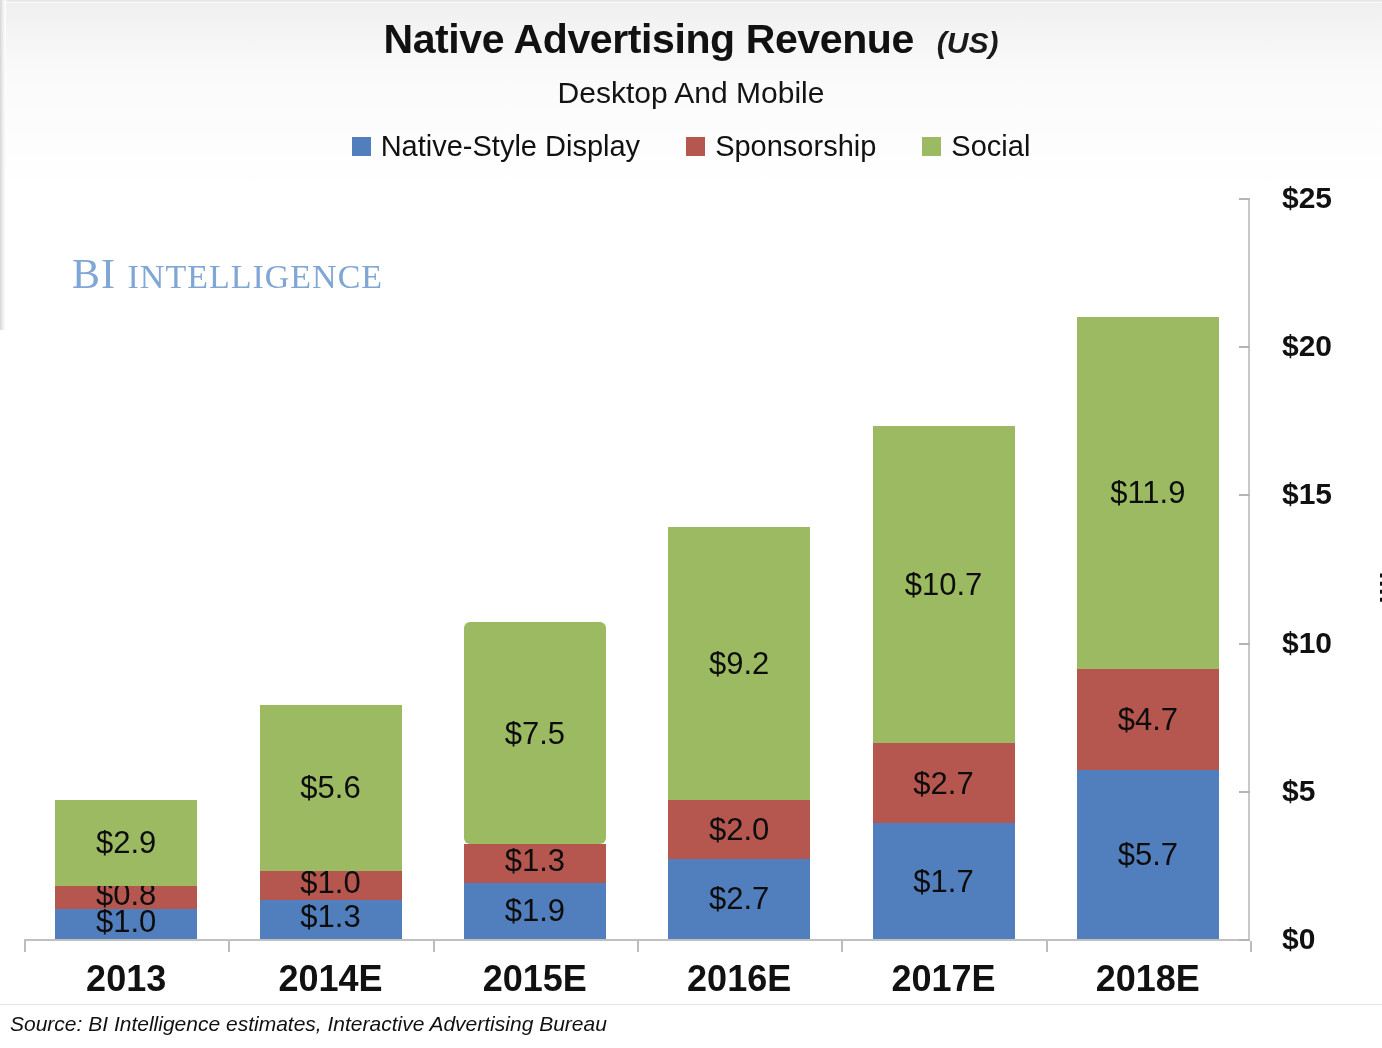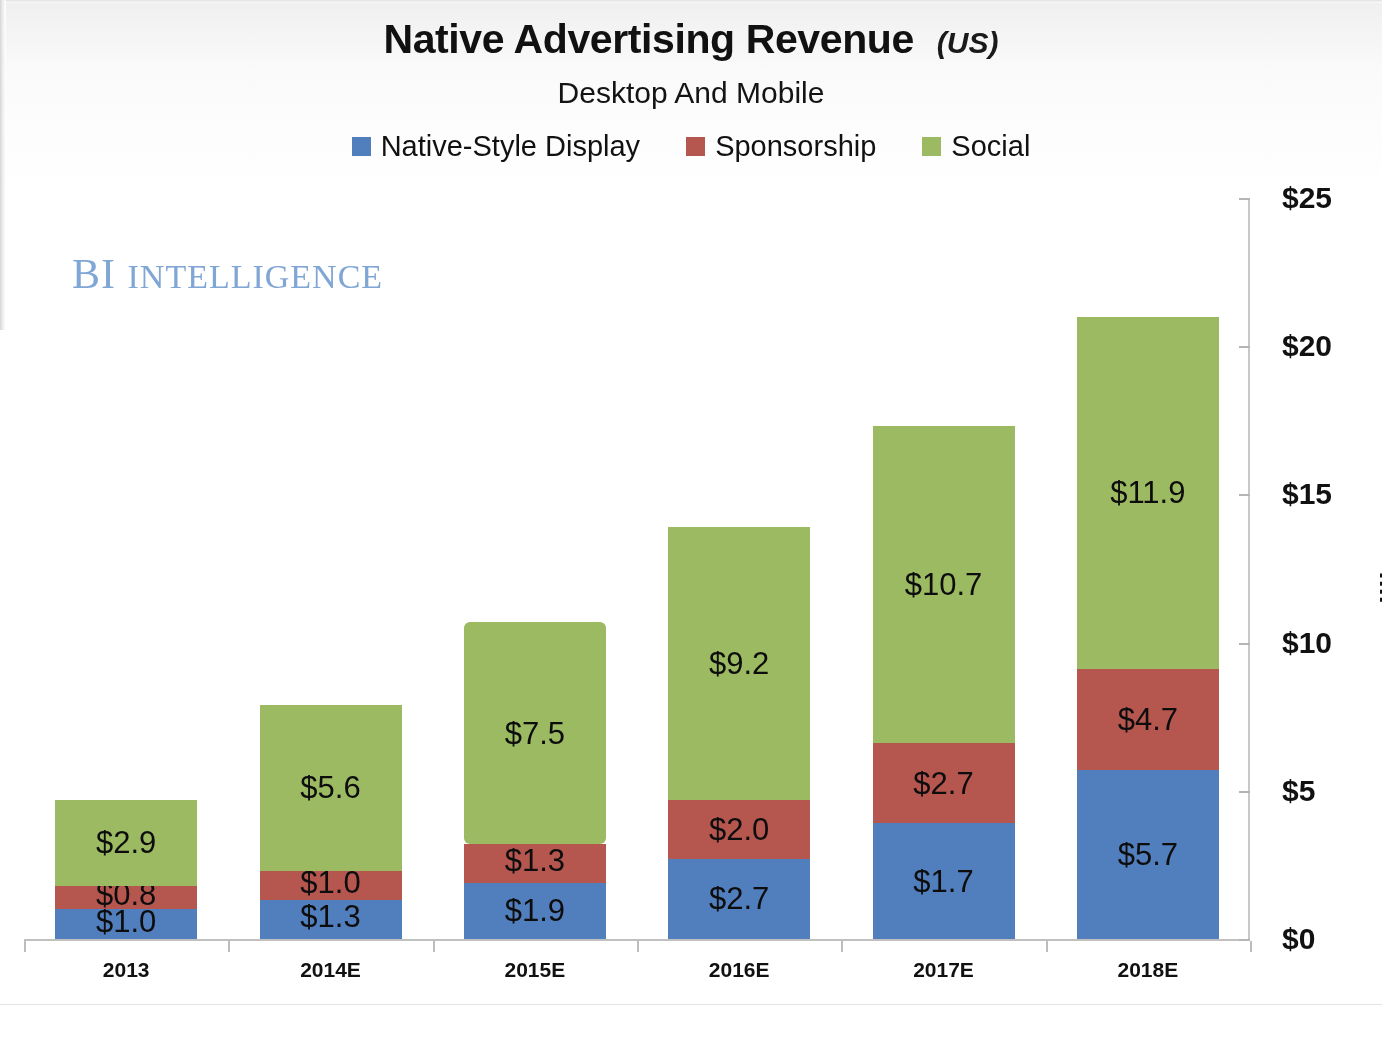--- a/index.html
+++ b/index.html
@@ -159,21 +159,21 @@
     font-size: 31px;
     color: #0d0d0d;
     line-height: 1;
     white-space: nowrap;
   }
   .seg.squeeze .seg-label { transform: translateY(-3px); }
 
   .xlabel {
     position: absolute;
     top: 958px;
-    font-size: 21px;
+    font-size: 36px;
     font-weight: bold;
     color: #111111;
     text-align: center;
     white-space: nowrap;
   }
 
   .ylabel-rot {
     position: absolute;
     right: 6px;
     top: 520px;
@@ -321,19 +321,20 @@
           <span class="seg-label">$11.9</span>
         </div>
       </div>
       <div class="xtick" style="left: 1226px;"></div>
       <div class="xtick" style="left: 0px;"></div>
     </div>
 
   <div class="ylabel-rot">Billions</div>
 
   <div class="footer-rule"></div>
+  <div class="source">Source: BI Intelligence estimates, Interactive Advertising Bureau</div>
 <div class="xlabel" style="left: 26.1667px; width: 200px;">2013</div>
     <div class="xlabel" style="left: 230.5px; width: 200px;">2014E</div>
     <div class="xlabel" style="left: 434.833px; width: 200px;">2015E</div>
     <div class="xlabel" style="left: 639.167px; width: 200px;">2016E</div>
     <div class="xlabel" style="left: 843.5px; width: 200px;">2017E</div>
     <div class="xlabel" style="left: 1047.83px; width: 200px;">2018E</div>
   </div>
 
 </body></html>

